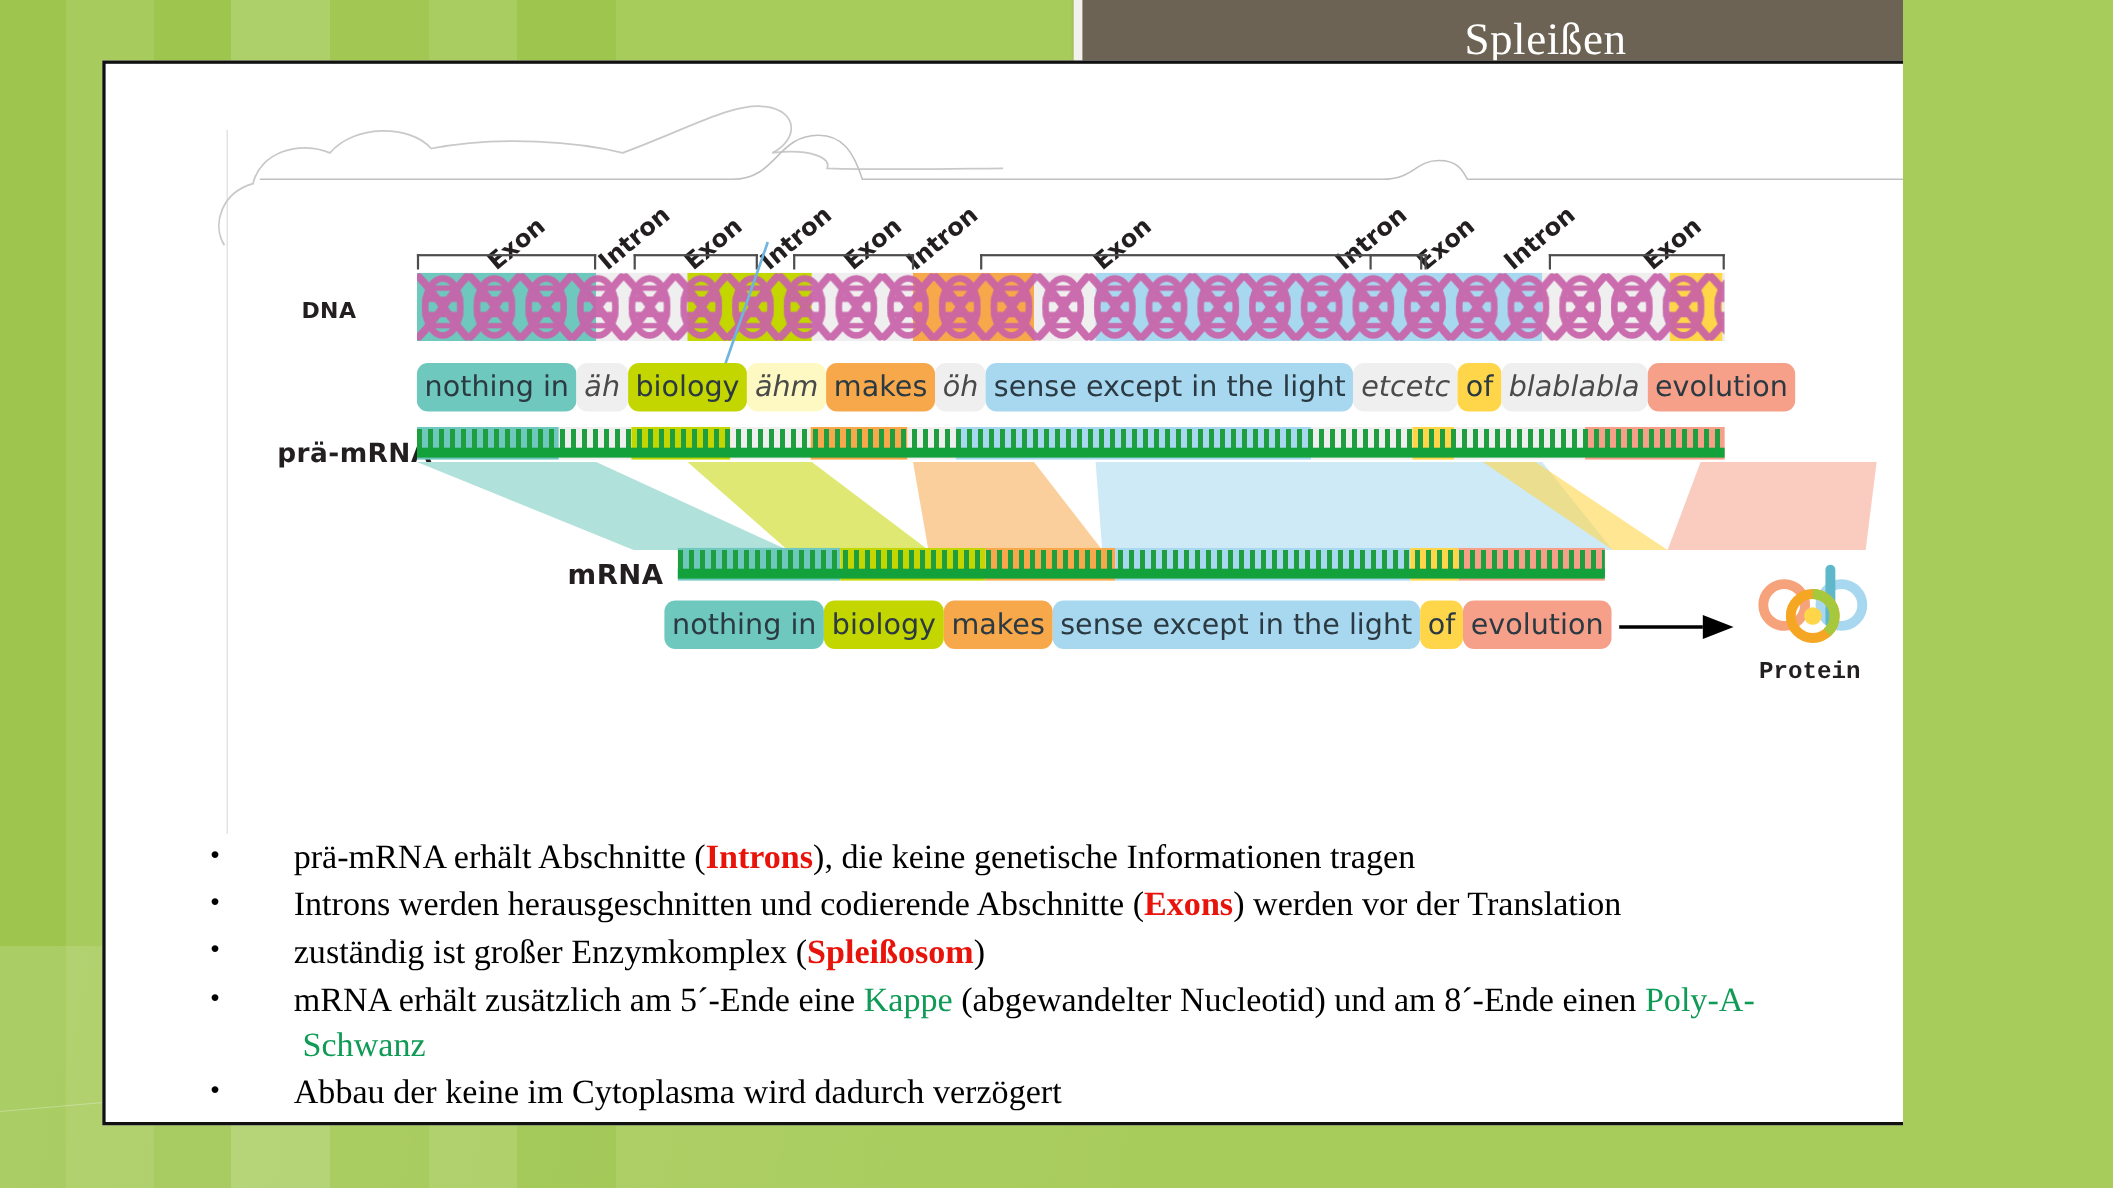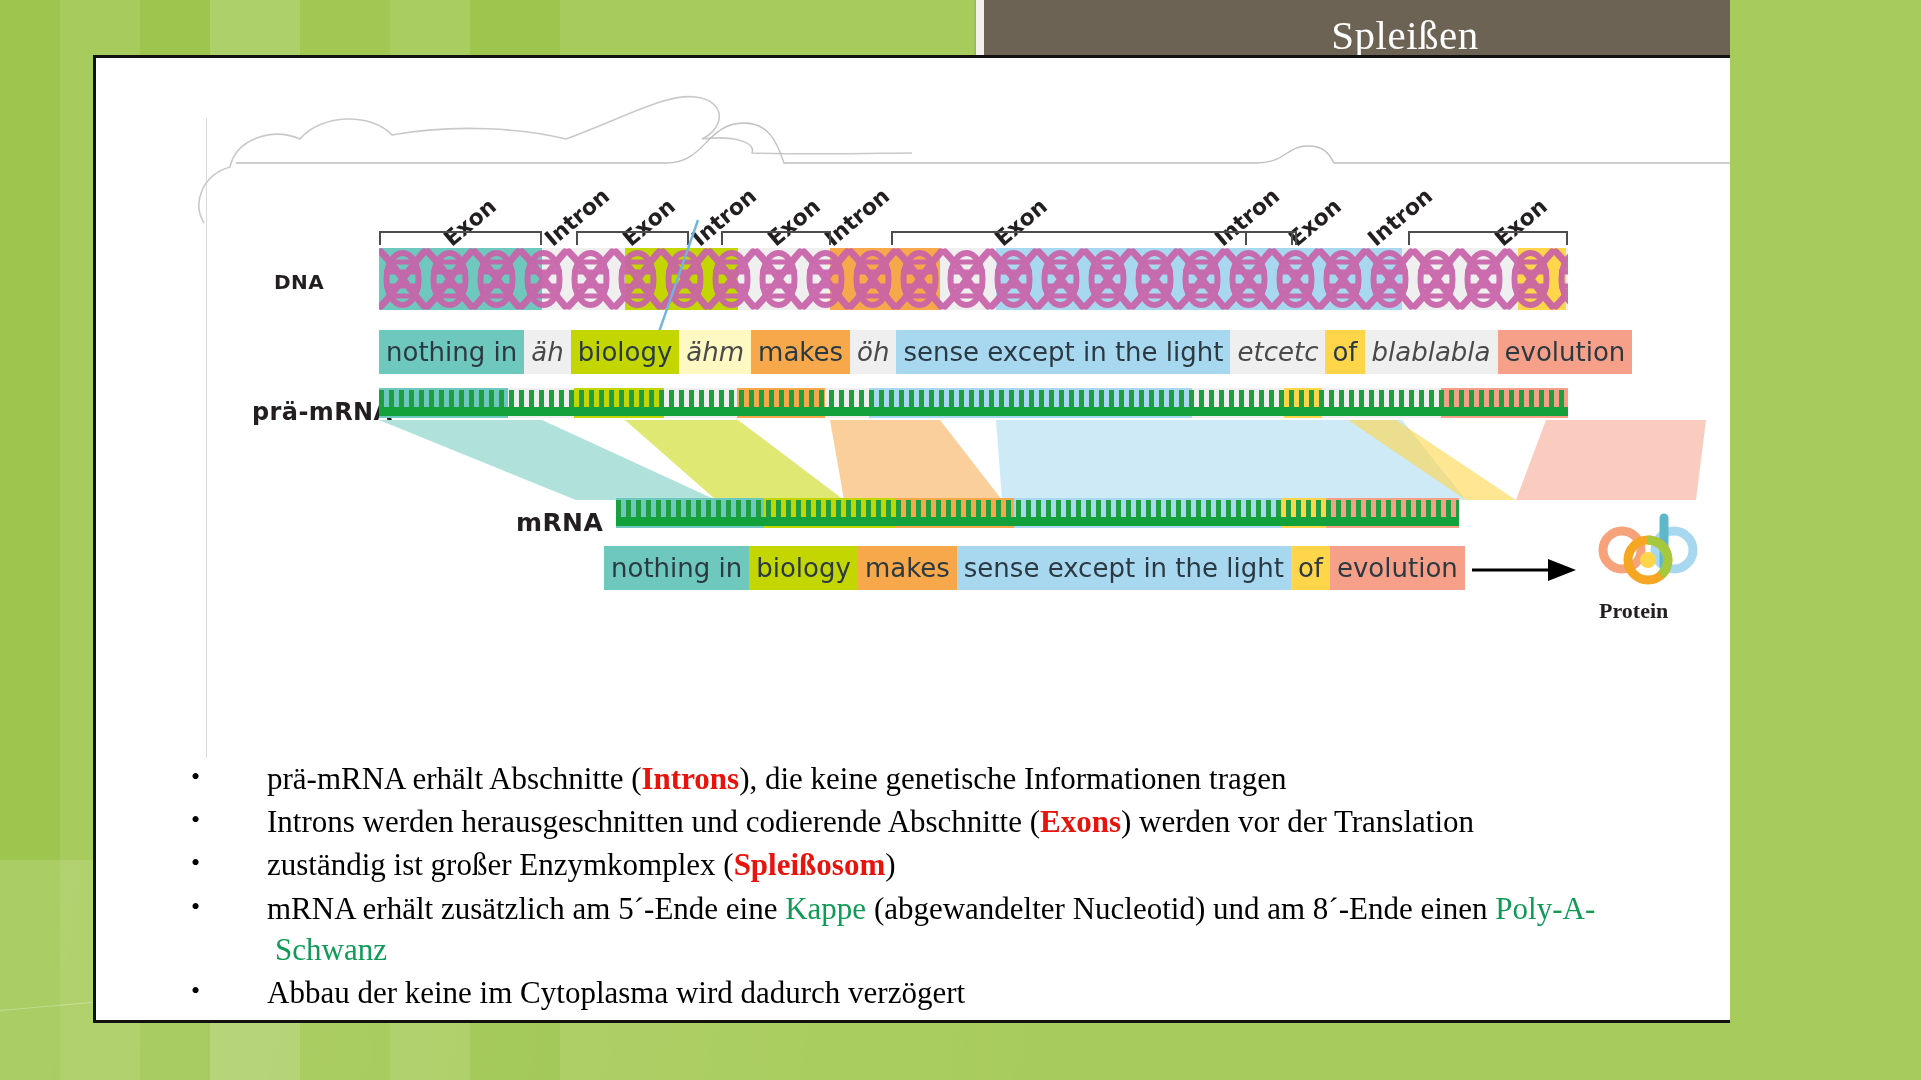--- a/index.html
+++ b/index.html
@@ -63,35 +63,35 @@
 
   
   .dna-band{position:absolute;height:62px;overflow:hidden;background:#efefef;}
   .seg{position:absolute;top:0;height:100%;}
   .helixwrap{position:absolute;left:0;top:0;height:100%;width:100%;overflow:hidden;}
 
   
   .tstrip{position:absolute;height:44px;display:flex;align-items:stretch;}
   .tstrip span{display:flex;align-items:center;justify-content:center;
       font-family:"DejaVu Sans",sans-serif;font-size:26px;color:#2b3a42;
-      padding:0 7px;white-space:nowrap;}
+      padding:0 7px;white-space:nowrap;border-radius:10px;}
   .tstrip span.it{font-style:italic;color:#4a4a4a;}
 
   
   .mrna{position:absolute;height:30px;overflow:hidden;}
   .mrna .under{position:absolute;left:0;top:0;height:100%;width:100%;display:flex;}
   .mrna .ladder{position:absolute;left:0;top:2px;height:24px;width:100%;
       background:
         repeating-linear-gradient(90deg,#1e9e3e 0px,#1e9e3e 5px,rgba(0,0,0,0) 5px,rgba(0,0,0,0) 10px);}
   .mrna .spine{position:absolute;left:0;bottom:2px;height:9px;width:100%;background:#13a13c;}
 
   
   .funnels{position:absolute;left:0;top:0;width:100%;height:100%;pointer-events:none;}
 
-  .protein-label{position:absolute;font-family:Liberation Serif, serif;font-weight:700;
+  .protein-label{position:absolute;font-family:Liberation Mono, monospace;font-weight:700;
       font-size:22px;color:#231f20;}
 
   
   .bullets{position:absolute;left:95px;top:700px;width:1700px;
       font-family:"Liberation Serif",serif;font-size:31px;color:#000;line-height:1.33;}
   .brow{display:flex;align-items:flex-start;margin-bottom:2px;}
   .bdot{width:76px;flex:0 0 76px;font-size:26px;line-height:1.45;}
   .btext{flex:1;}
   .btext.just{text-align:justify;text-justify:inter-word;}
   .btext.just > .lastline{text-align:left;}

